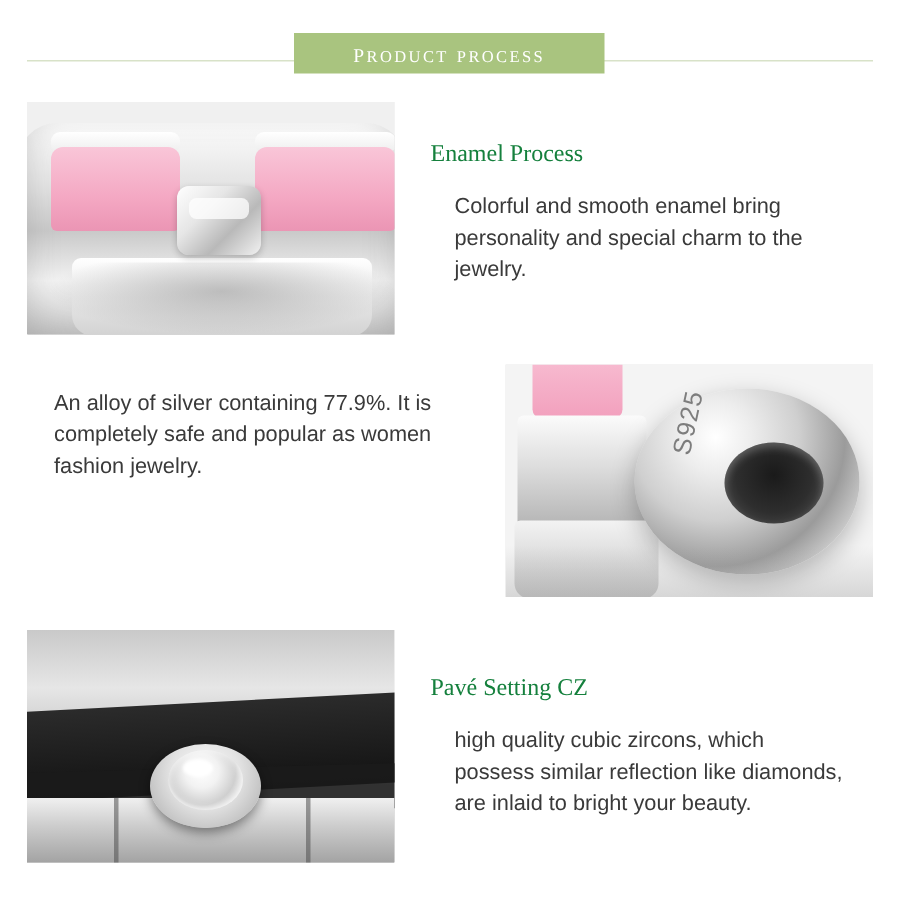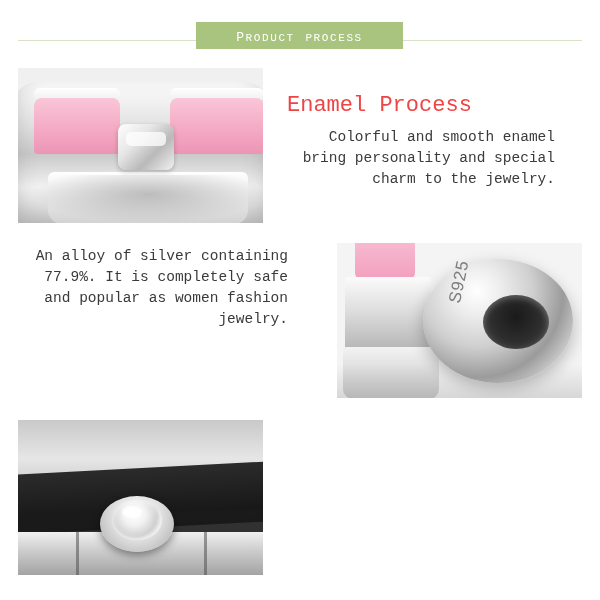--- a/index.html
+++ b/index.html
@@ -42,21 +42,21 @@
     top: 0px;
     width: 207px;
     height: 27px;
     background: #a9c47f;
     display: flex;
     align-items: center;
     justify-content: center;
   }
   .header-banner .title {
     color: #ffffff;
-    font-family: Liberation Mono, monospace;
+    font-family: Liberation Serif, serif;
     font-size: 15px;
     letter-spacing: 1.6px;
     font-variant: small-caps;
     text-transform: lowercase;
     white-space: nowrap;
   }
   .header-banner .title::first-letter {
     font-size: 19px;
   }
 
@@ -87,38 +87,37 @@
     padding-left: 24px;
     padding-right: 4px;
     box-sizing: border-box;
   }
   .row.reverse .text-col {
     padding-left: 2px;
     padding-right: 24px;
   }
 
   .feature-title {
-    font-family: Liberation Mono, monospace;
-    font-size: 22px;
-    color: #ef4444;
+    font-family: Liberation Serif, serif;
+    font-size: 16px;
+    color: #15803d;
     margin: 26px 0 9px 0;
     font-weight: normal;
     line-height: 1.1;
   }
   .row-2 .feature-title { margin-top: 34px; }
   .row-3 .feature-title { margin-top: 30px; }
 
   .feature-desc {
-    font-family: Liberation Mono, monospace;
+    font-family: Liberation Sans, sans-serif;
     font-size: 14.5px;
     color: #3a3a3a;
     line-height: 1.45;
-    margin: 3px;
+    margin: 16px;
     max-width: 265px;
-    text-align: right;
   }
 
   
   .p1-bg {
     position: absolute; inset: 0;
     background: #f0f0f0;
   }
   .p1-body {
     position: absolute;
     left: -6px; top: 14px;
@@ -340,15 +339,19 @@
       <div class="p3-bg"></div>
       <div class="p3-dark"></div>
       <div class="p3-dark2"></div>
       <div class="p3-ridge"></div>
       <div class="p3-seamA"></div>
       <div class="p3-seamB"></div>
       <div class="p3-stone-base"></div>
       <div class="p3-stone"></div>
       <div class="p3-glint"></div>
     </div>
+    <div class="text-col">
+      <h2 class="feature-title">Pavé Setting CZ</h2>
+      <p class="feature-desc">high quality cubic zircons, which possess similar reflection like diamonds, are inlaid to bright your beauty.</p>
+    </div>
   </div>
 
 </div>
 
 </body></html>

